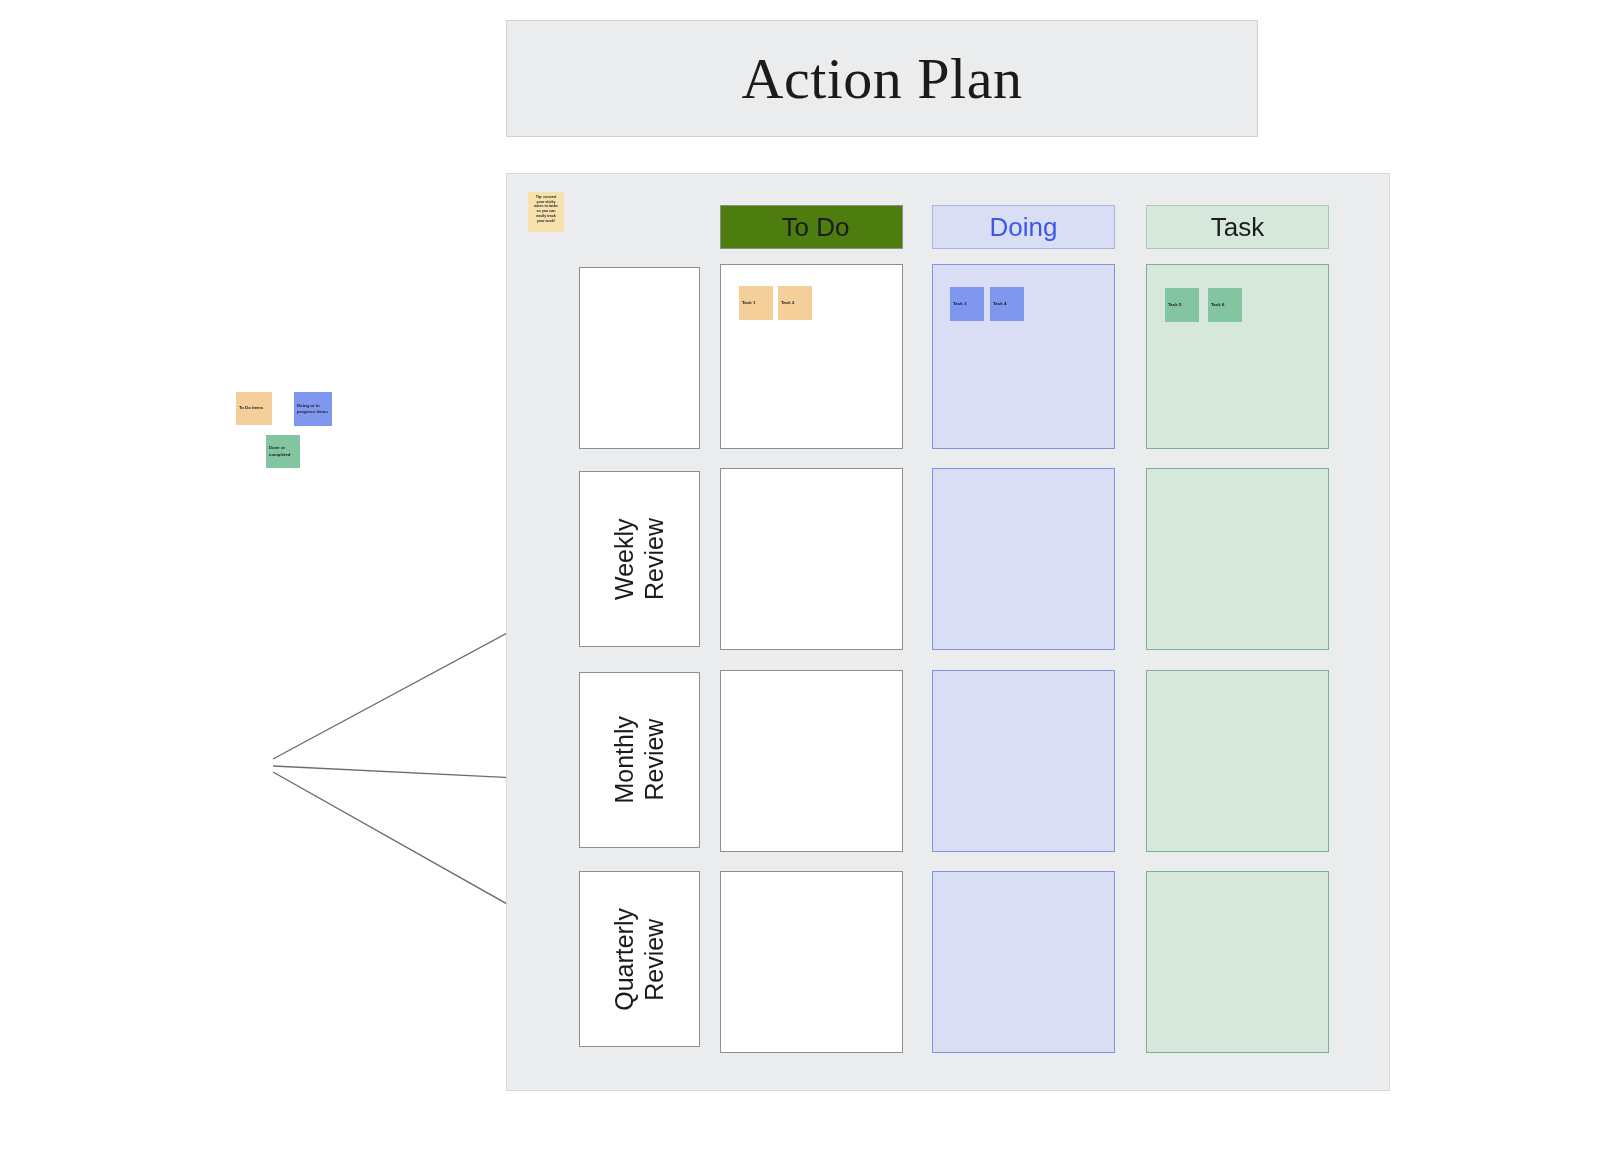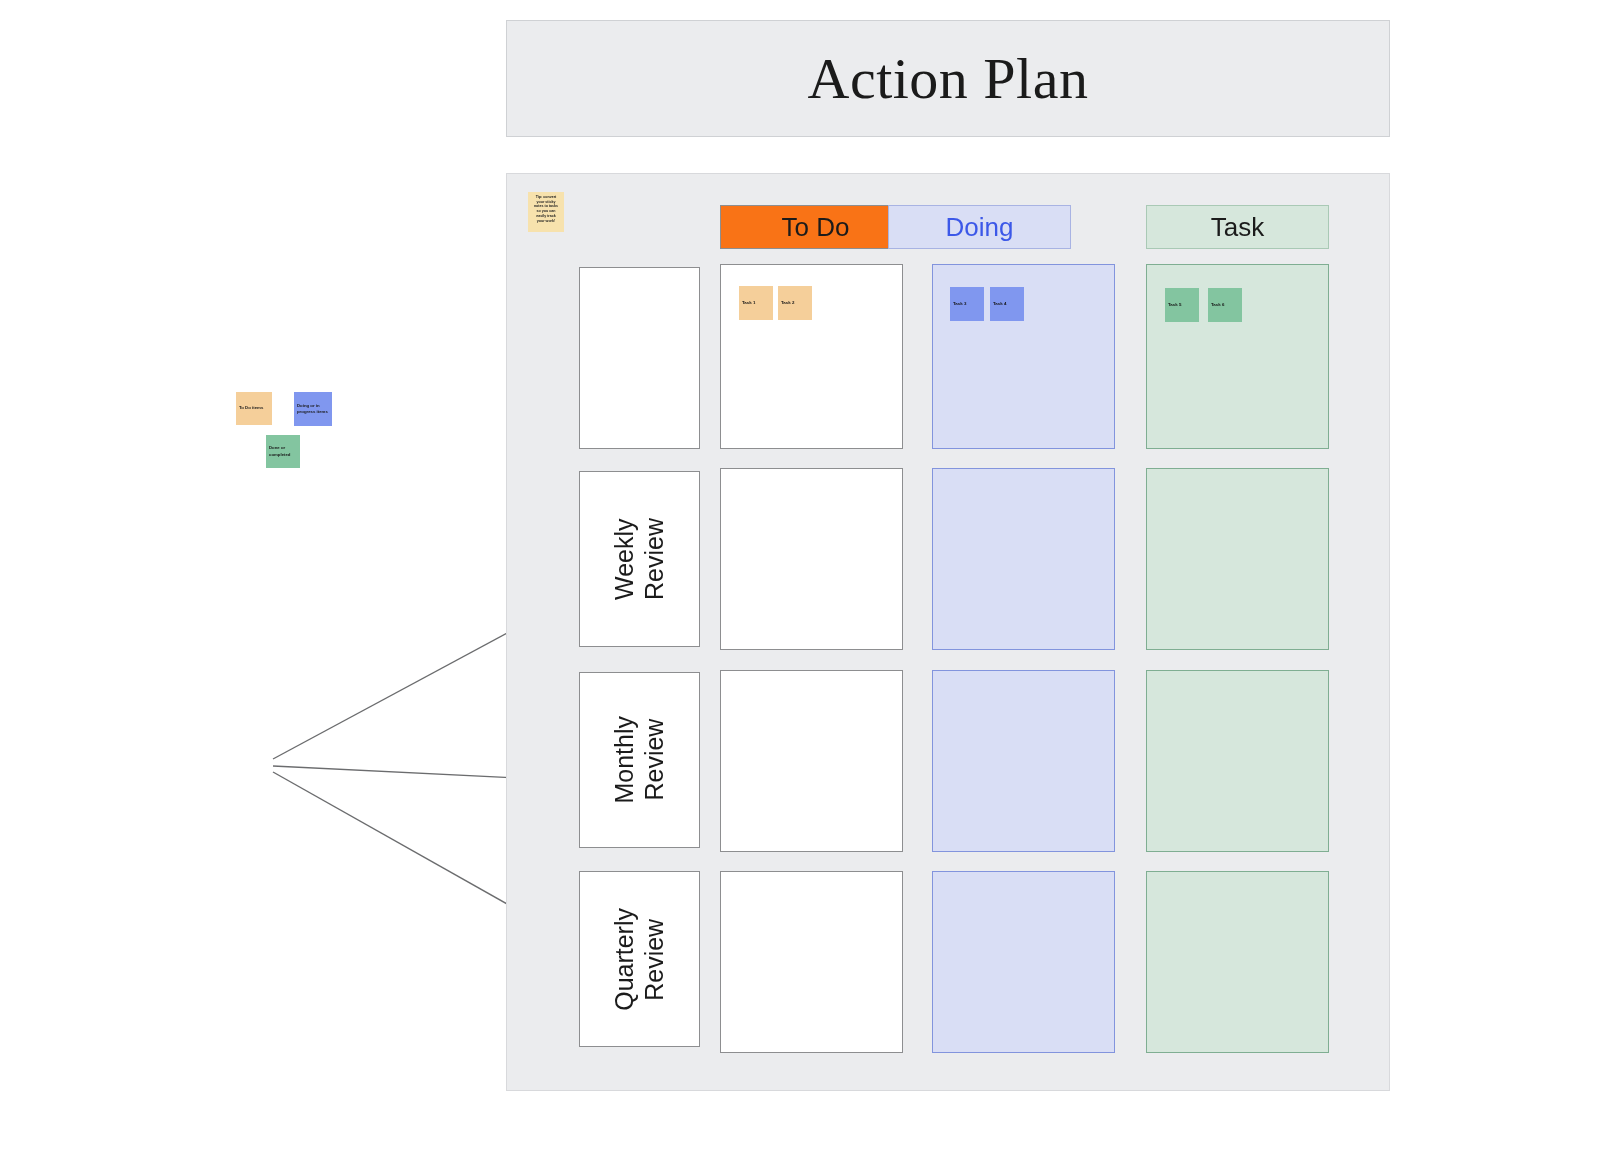--- a/index.html
+++ b/index.html
@@ -20,21 +20,21 @@
   .canvas {
     position: absolute;
     inset: 0;
   }
 
   
   .title-banner {
     position: absolute;
     left: 506px;
     top: 20px;
-    width: 884px;
+    width: 752px;
     height: 117px;
     background: #ebecee;
     border: 1px solid #cfd1d4;
     box-sizing: border-box;
     display: flex;
     align-items: center;
     justify-content: center;
   }
   .title-text {
     font-family: "Liberation Serif", "DejaVu Serif", serif;
@@ -85,26 +85,26 @@
     height: 44px;
     box-sizing: border-box;
     display: flex;
     align-items: center;
     justify-content: center;
     font-size: 26px;
     color: #1b1b1b;
   }
   .col-header.todo {
     left: 720px; top: 205px; width: 183px;
-    background: #f97316;
+    background: #4d7c0f;
     border: 1px solid #8d8e90;
     padding-left: 8px;
   }
   .col-header.doing {
-    left: 888px; top: 205px; width: 183px;
+    left: 932px; top: 205px; width: 183px;
     background: #d9def5;
     border: 1px solid #a8b3e3;
     color: #3c58e8;
   }
   .col-header.done {
     left: 1146px; top: 205px; width: 183px;
     background: #d6e7dc;
     border: 1px solid #a9c9b5;
   }
 

